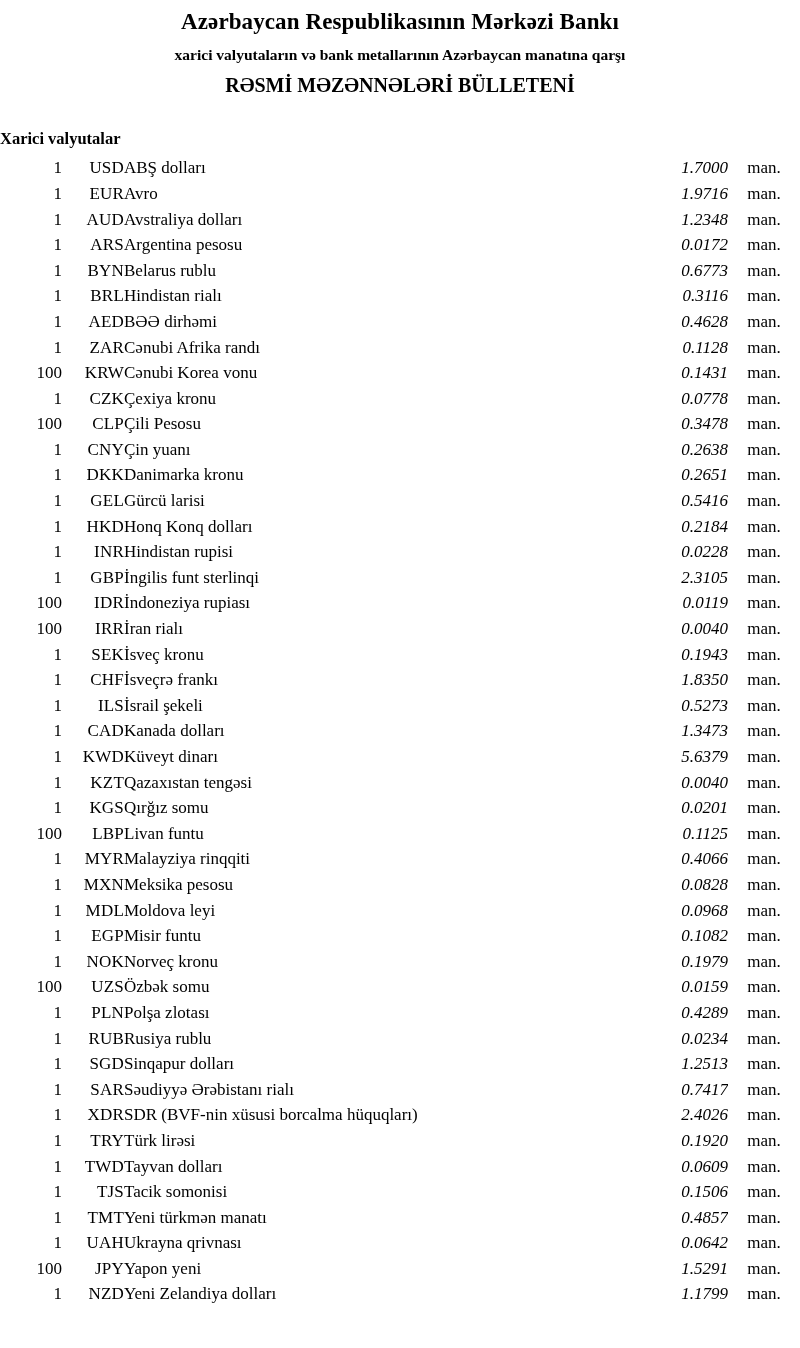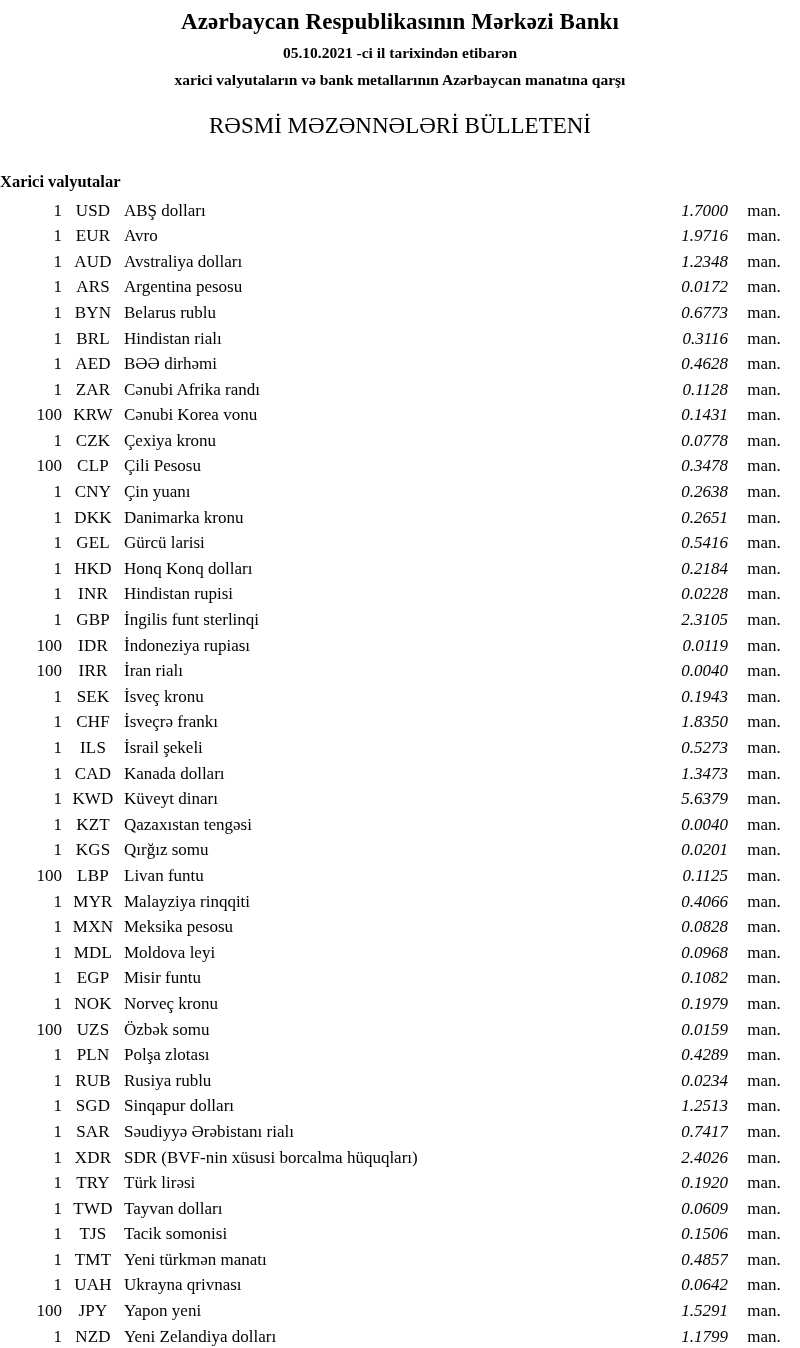--- a/index.html
+++ b/index.html
@@ -37,23 +37,23 @@
     margin-top: 7px;
     line-height: 1.2;
   }
   .title-sub {
     font-size: 15.5px;
     font-weight: bold;
     margin-top: 9px;
     line-height: 1.2;
   }
   .title-bulletin {
-    font-size: 23px;
-    font-weight: normal;
-    margin-top: 22px;
+    font-size: 20px;
+    font-weight: bold;
+    margin-top: 9px;
     line-height: 1.2;
   }
   .section-title {
     text-align: left;
     font-size: 16.5px;
     font-weight: bold;
     margin-top: 32px;
     margin-bottom: 6px;
   }
   table.rates {
@@ -70,21 +70,21 @@
     white-space: nowrap;
     overflow: hidden;
   }
   td.c-amount {
     width: 62px;
     text-align: right;
     padding-right: 10px;
   }
   td.c-code {
     width: 62px;
-    text-align: center;
+    text-align: right;
     letter-spacing: 0.2px;
   }
   td.c-name {
     padding-left: 12px;
   }
   td.c-rate {
     width: 120px;
     text-align: right;
     font-style: italic;
     font-weight: normal;
@@ -98,21 +98,20 @@
     font-size: 16.5px;
   }
 </style>
 </head>
 <body>
 
 <div class="page">
 
   <div class="header">
     <div class="title-main">Azərbaycan Respublikasının Mərkəzi Bankı</div>
-    <div class="title-date">05.10.2021  -ci il tarixindən etibarən</div>
     <div class="title-sub">xarici valyutaların və bank metallarının Azərbaycan manatına qarşı</div>
     <div class="title-bulletin">RƏSMİ MƏZƏNNƏLƏRİ BÜLLETENİ</div>
   </div>
 
   <div class="section-title">Xarici valyutalar</div>
 
   <table class="rates">
     <tbody id="rates-body">
         <tr>
           <td class="c-amount">1</td>

